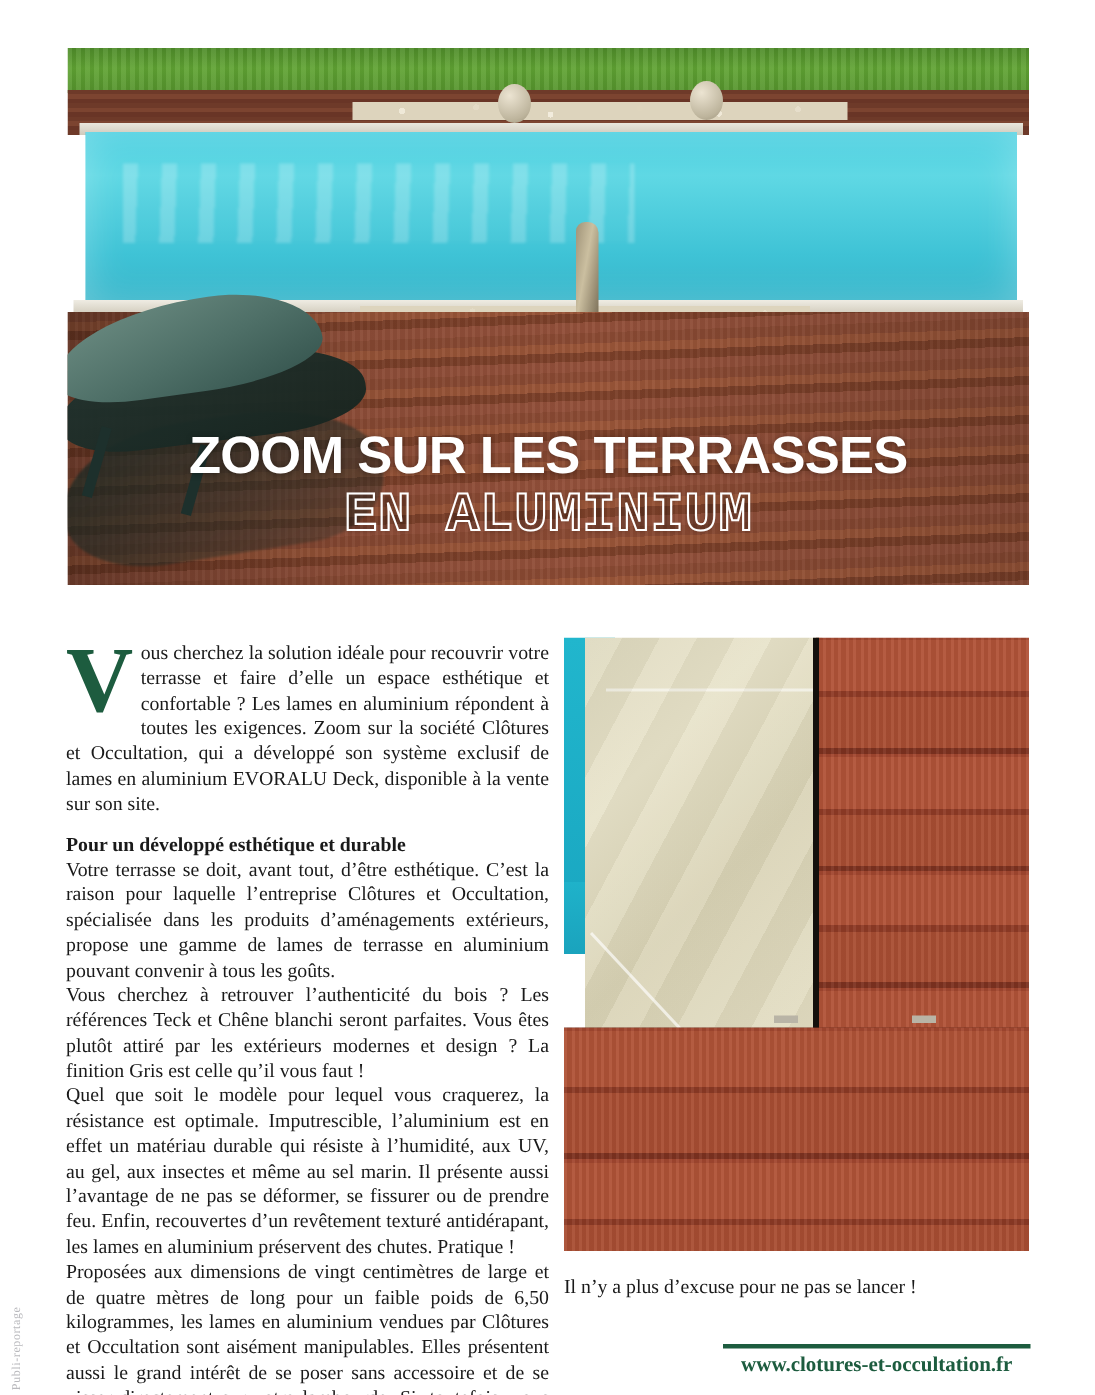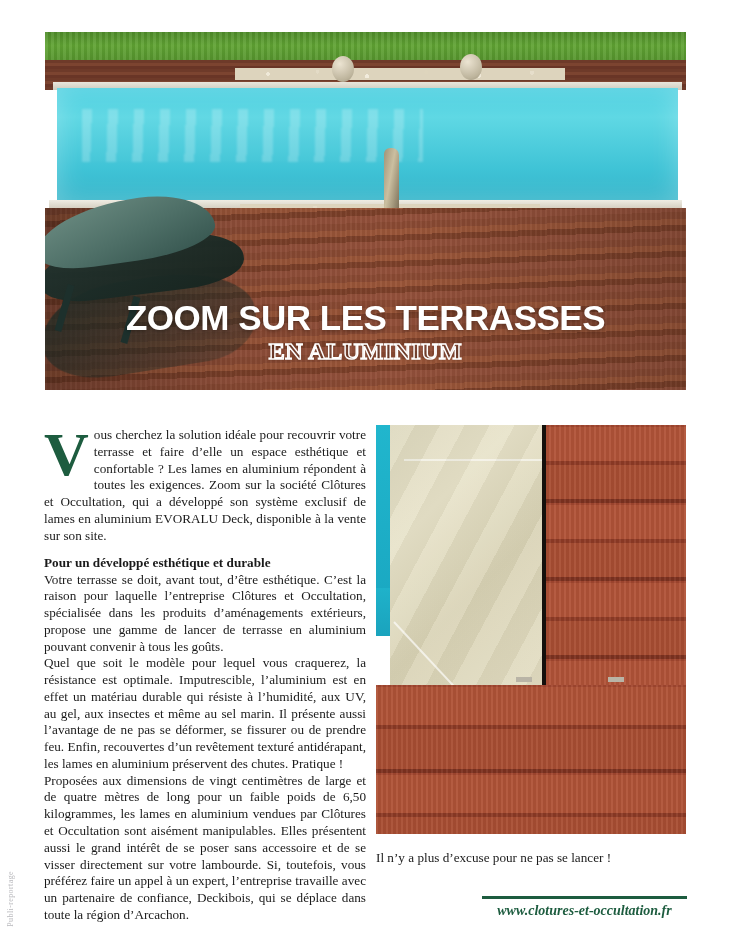--- a/index.html
+++ b/index.html
@@ -216,23 +216,23 @@
     font-family: "Liberation Sans", sans-serif;
     font-weight: bold;
     font-size: 35px;
     letter-spacing: -0.5px;
     color: #ffffff;
     line-height: 1.05;
     margin: 0 0 2px 0;
     text-shadow: 0 1px 4px rgba(0,0,0,0.35);
   }
   .hero-subtitle {
-    font-family: Liberation Serif, serif;
+    font-family: Liberation Mono, monospace;
     font-weight: bold;
-    font-size: 24px;
+    font-size: 37px;
     letter-spacing: 0.5px;
     line-height: 1.05;
     margin: 0 0 12px 0;
     color: transparent;
     -webkit-text-stroke: 1.4px #ffffff;
     text-shadow: 0 1px 3px rgba(0,0,0,0.25);
   }
   .hero-lead {
     font-family: "Liberation Sans", sans-serif;
     font-size: 14.5px;
@@ -398,21 +398,20 @@
     width: 205px;
     text-align: center;
   }
   .url-rule {
     height: 2.5px;
     background: #1d5c3f;
     margin: 0 0 4px 0;
   }
   .url-text {
     font-family: "Liberation Serif", serif;
-    font-style: italic;
     font-weight: bold;
     font-size: 14px;
     color: #1d5c3f;
     white-space: nowrap;
   }
 </style>
 </head>
 <body>
 
 <div class="side-label">
@@ -447,21 +446,22 @@
     <h1 class="hero-title">ZOOM SUR LES TERRASSES</h1>
     <h2 class="hero-subtitle">EN ALUMINIUM</h2>
   </div>
 </div>
 
 <div class="col-left">
 
   <p class="dropcap-p"><span class="dropcap">V</span><span>ous cherchez la solution idéale pour recouvrir votre terrasse et faire d’elle un espace esthétique et confortable ? Les lames en aluminium répondent à toutes les exigences. Zoom sur la société Clôtures et Occultation, qui a développé son système exclusif de lames en aluminium EVORALU Deck, disponible à la vente sur son site.</span></p>
 
   <p class="subhead">Pour un développé esthétique et durable</p>
-  <p class="body-p">Votre terrasse se doit, avant tout, d’être esthétique. C’est la raison pour laquelle l’entreprise Clôtures et Occultation, spécialisée dans les produits d’aménagements extérieurs, propose une gamme de lancer de terrasse en aluminium pouvant convenir à tous les goûts.</p>
+  <p class="body-p">Votre terrasse se doit, avant tout, d’être esthétique. C’est la raison pour laquelle l’entreprise Clôtures et Occultation, spécialisée dans les produits d’aménagements extérieurs, propose une gamme de lames de terrasse en aluminium pouvant convenir à tous les goûts.</p>
+  <p class="body-p">Vous cherchez à retrouver l’authenticité du bois ? Les références Teck et Chêne blanchi seront parfaites. Vous êtes plutôt attiré par les extérieurs modernes et design ? La finition Gris est celle qu’il vous faut !</p>
   <p class="body-p">Quel que soit le modèle pour lequel vous craquerez, la résistance est optimale. Imputrescible, l’aluminium est en effet un matériau durable qui résiste à l’humidité, aux UV, au gel, aux insectes et même au sel marin. Il présente aussi l’avantage de ne pas se déformer, se fissurer ou de prendre feu. Enfin, recouvertes d’un revêtement texturé antidérapant, les lames en aluminium préservent des chutes. Pratique !</p>
 
   <p class="body-p">Proposées aux dimensions de vingt centimètres de large et de quatre mètres de long pour un faible poids de 6,50 kilogrammes, les lames en aluminium vendues par Clôtures et Occultation sont aisément manipulables. Elles présentent aussi le grand intérêt de se poser sans accessoire et de se visser directement sur votre lambourde. Si, toutefois, vous préférez faire un appel à un expert, l’entreprise travaille avec un partenaire de confiance, Deckibois, qui se déplace dans toute la région d’Arcachon.</p>
 
 </div>
 
 <div class="photo-right">
   <div class="ph-water"></div>
   <div class="ph-water-2"></div>
   <div class="ph-stone">

